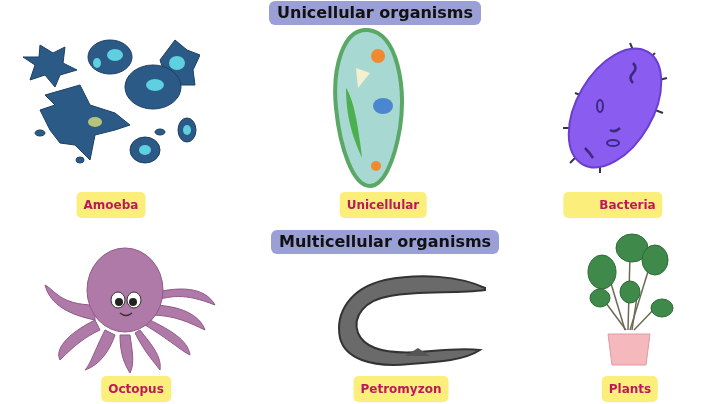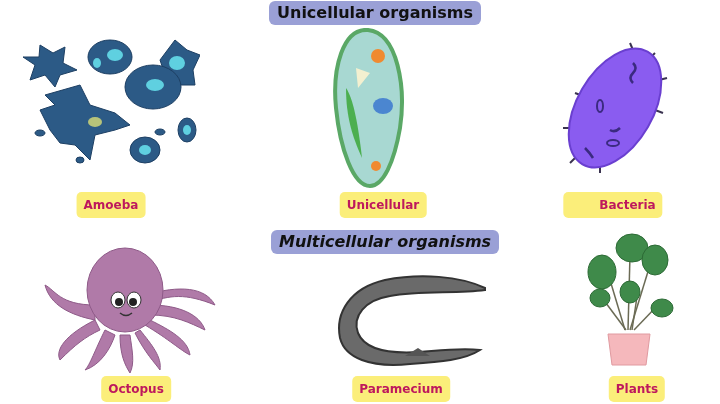--- a/index.html
+++ b/index.html
@@ -8,21 +8,21 @@
   .header { position:absolute; background:#9aa0d6; border-radius:6px; color:#111; font-weight:bold;
             font-size:16px; line-height:24px; padding:0 8px; white-space:nowrap;margin-left:25px; }
   .label { position:absolute; background:#fbee7a; border-radius:5px; color:#be185d; font-weight:bold;
            font-size:12px; line-height:26px; padding:0 7px; white-space:nowrap; transform:translateX(-50%); }
   .art { position:absolute; }
 </style>
 </head>
 <body>
 
 <div class="header" style="left:244px;top:1px;">Unicellular organisms</div>
-<div class="header" style="left:246px;top:230px;font-style:italic;">Multicellular organisms</div>
+<div class="header" style="left:246px;top:230px;">Multicellular organisms</div>
 
 <svg class="art" style="left:15px;top:35px;" width="185" height="130" viewBox="0 0 185 130">
   <g fill="#2c5a86" stroke="#1d3f63" stroke-width="1">
     <path d="M25 10 L38 18 L50 12 L48 28 L62 35 L45 40 L40 52 L30 40 L15 45 L20 30 L8 22 L24 22 Z"></path>
     <ellipse cx="95" cy="22" rx="22" ry="17"></ellipse>
     <path d="M160 5 L172 15 L185 20 L178 35 L180 50 L160 50 L150 40 L145 25 Z"></path>
     <ellipse cx="138" cy="52" rx="28" ry="22"></ellipse>
     <path d="M65 50 L75 70 L100 78 L115 90 L100 95 L80 100 L75 125 L60 110 L45 108 L35 95 L25 75 L40 70 L30 60 Z"></path>
     <ellipse cx="172" cy="95" rx="9" ry="12"></ellipse>
     <ellipse cx="130" cy="115" rx="15" ry="13"></ellipse>
@@ -91,34 +91,34 @@
   <circle cx="79" cy="57" r="4" fill="#222"></circle>
   <circle cx="93" cy="57" r="4" fill="#222"></circle>
   <path d="M80 68 q6 5 12 0" fill="none" stroke="#333" stroke-width="1.5"></path>
 </svg>
 <div class="label" style="left:136px;top:376px;">Octopus</div>
 
 <svg class="art" style="left:330px;top:268px;" width="160" height="105" viewBox="0 0 160 105">
   <path d="M155 20 C130 8 90 5 55 12 C20 20 5 45 10 70 C15 90 40 100 80 96 C110 94 135 92 150 82 C130 80 115 82 90 84 C60 86 35 82 28 65 C22 48 35 32 60 28 C90 22 125 26 155 22 Z" fill="#6a6a6a" stroke="#333" stroke-width="2"></path>
   <path d="M75 88 L88 80 L100 88" fill="#555"></path>
 </svg>
-<div class="label" style="left:401px;top:376px;">Paramecium</div>
+<div class="label" style="left:401px;top:376px;">Petromyzon</div>
 
 <svg class="art" style="left:580px;top:230px;" width="95" height="138" viewBox="0 0 95 138">
   <g stroke="#6b6b55" stroke-width="1.5" fill="none">
     <path d="M45 100 L30 50"></path>
       <path d="M48 100 L50 25"></path>
       <path d="M50 100 L70 35"></path>
     <path d="M52 100 L58 60"></path>
       <path d="M54 100 L78 75"></path>
       <path d="M46 100 L20 65"></path>
   </g>
   <g fill="#3f8a4a" stroke="#2c6a35">
     <ellipse cx="22" cy="42" rx="14" ry="17"></ellipse>
     <ellipse cx="52" cy="18" rx="16" ry="14"></ellipse>
     <ellipse cx="75" cy="30" rx="13" ry="15"></ellipse>
     <ellipse cx="20" cy="68" rx="10" ry="9"></ellipse>
     <ellipse cx="50" cy="62" rx="10" ry="11"></ellipse>
     <ellipse cx="82" cy="78" rx="11" ry="9"></ellipse>
   </g>
   <path d="M28 104 L70 104 L66 135 L32 135 Z" fill="#f5b8bc" stroke="#e09aa0"></path>
 </svg>
-<div class="label" style="left:630px;top:376px;margin-left:7px;">Plants</div>
+<div class="label" style="left:630px;top:376px;">Plants</div>
 
 </body></html>

